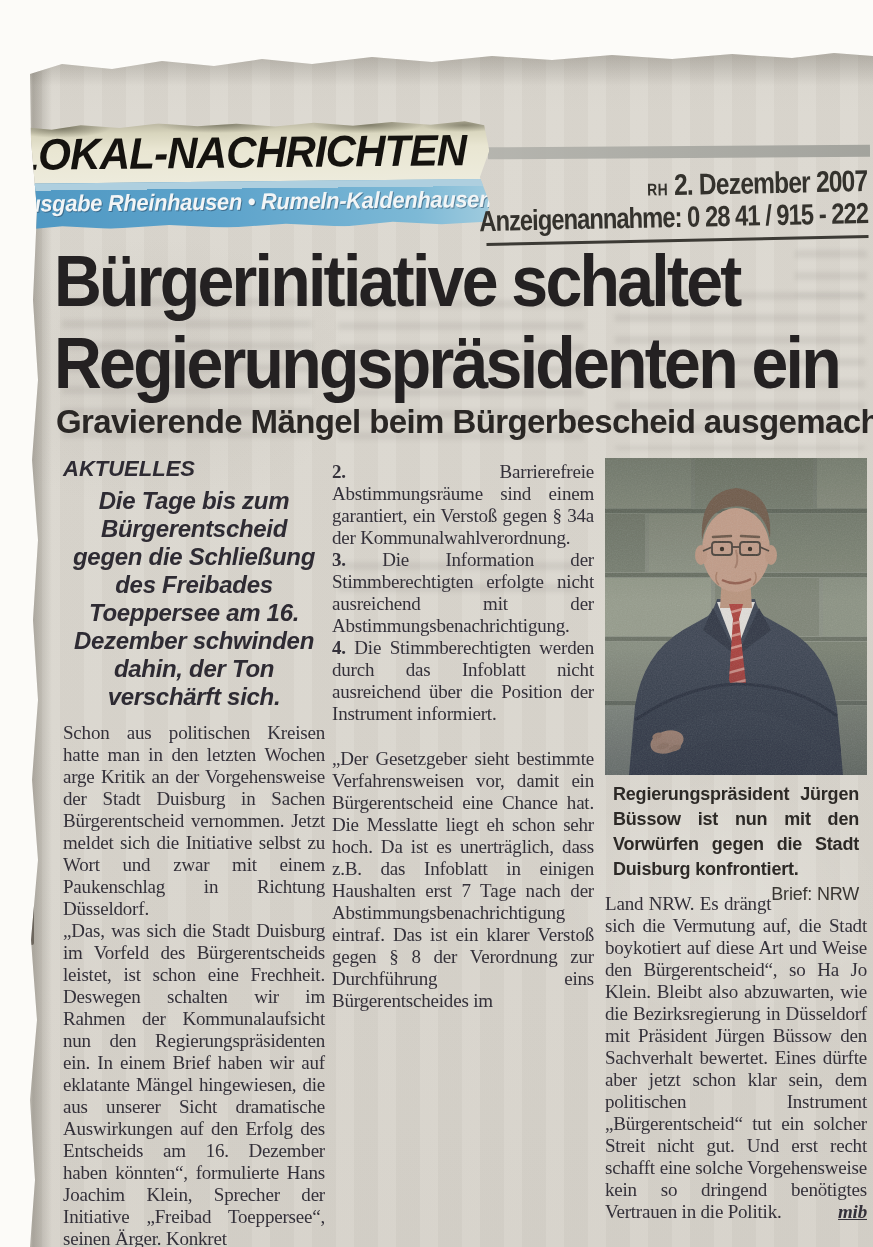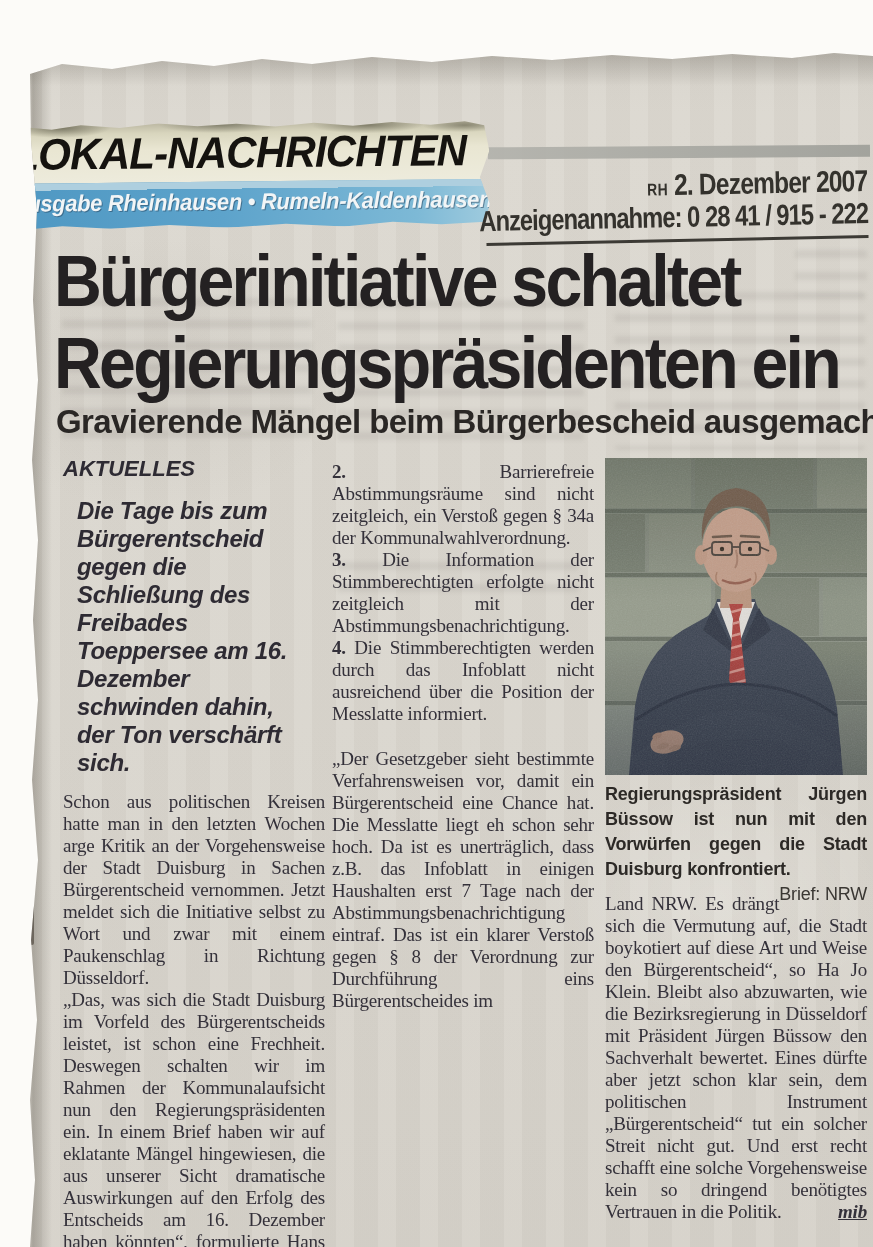--- a/index.html
+++ b/index.html
@@ -66,33 +66,33 @@
     font:bold 72px/82px "Liberation Sans",sans-serif;letter-spacing:-3px;
     transform:scaleX(.92);transform-origin:left top;white-space:nowrap;}
   .subhead{position:absolute;left:56px;top:404px;color:#2a2725;
     font:bold 33px/1.1 "Liberation Sans",sans-serif;letter-spacing:-.6px;white-space:nowrap;}
 
   
   .col{position:absolute;width:262px;top:455px;}
   .col1{left:63px;} .col2{left:332px;} .col3{left:605px;}
   .kicker{font:italic bold 22px/28px "Liberation Sans",sans-serif;color:#2e2b33;margin:0 0 2px;}
   .lead{font:italic bold 24px/28px "Liberation Sans",sans-serif;letter-spacing:-.3px;
-    color:#2e2b33;margin:14px;text-align:left;}
+    color:#2e2b33;margin:4px;text-align:center;}
   .body-text p{font:19px/22px "Liberation Serif",serif;letter-spacing:-.2px;
     text-align:justify;color:#34313a;margin:0;}
   .col1 .body-text{margin-top:11px;}
   .col2{padding-top:6px;}
   .item-first{margin-top:21px !important;}
   .quote{margin-top:23px !important;}
   .num{font-weight:bold;}
 
   
   .photo{width:262px;height:317px;display:block;margin-top:3px;}
   .caption{font:bold 18px/25px "Liberation Sans",sans-serif;letter-spacing:-.2px;
-    color:#2c2926;text-align:justify;margin:7px 0 0;}
+    color:#2c2926;text-align:justify;margin:7px 8px 0;}
   .credit{float:right;font:18px/25px "Liberation Sans",sans-serif;font-weight:normal;color:#3a3733;}
   .col3 .body-text{margin-top:11px;}
   .sig{float:right;font:italic bold 19px/22px "Liberation Serif",serif;text-decoration:underline;}
 
   
   .ghost{position:absolute;border-radius:4px;opacity:.5;filter:blur(2px);
     background:repeating-linear-gradient(180deg, rgba(95,92,86,.20) 0 8px, rgba(95,92,86,0) 8px 22px);}
 </style>
 </head>
 <body>
@@ -136,23 +136,23 @@
     <div class="col col1">
       <p class="kicker">AKTUELLES</p>
       <p class="lead">Die Tage bis zum Bürgerentscheid gegen die Schließung des Freibades Toeppersee am 16. Dezember schwinden dahin, der Ton verschärft sich.</p>
       <div class="body-text">
         <p>Schon aus politischen Kreisen hatte man in den letzten Wochen arge Kritik an der Vorgehensweise der Stadt Duisburg in Sachen Bürgerentscheid vernommen. Jetzt meldet sich die Initiative selbst zu Wort und zwar mit einem Paukenschlag in Richtung Düsseldorf.</p>
         <p>„Das, was sich die Stadt Duisburg im Vorfeld des Bürgerentscheids leistet, ist schon eine Frechheit. Deswegen schalten wir im Rahmen der Kommunalaufsicht nun den Regierungspräsidenten ein. In einem Brief haben wir auf eklatante Mängel hingewiesen, die aus unserer Sicht dramatische Auswirkungen auf den Erfolg des Entscheids am 16. Dezember haben könnten“, formulierte Hans Joachim Klein, Sprecher der Initiative „Freibad Toeppersee“, seinen Ärger. Konkret</p>
       </div>
     </div>
 
     <div class="col col2 body-text">
-      <p><span class="num">2.</span><span> Barrierefreie Abstimmungsräume sind nicht zeitgleich, ein Verstoß gegen § 34a der Kommunalwahlverordnung.</span></p>
-      <p><span class="num">3.</span><span> Die Information der Stimmberechtigten erfolgte nicht zeitgleich mit der Abstimmungsbenachrichtigung.</span></p>
-      <p><span class="num">4.</span><span> Die Stimmberechtigten werden durch das Infoblatt nicht ausreichend über die Position der Messlatte informiert.</span></p>
+      <p><span class="num">2.</span><span> Barrierefreie Abstimmungsräume sind einem garantiert, ein Verstoß gegen § 34a der Kommunalwahlverordnung.</span></p>
+      <p><span class="num">3.</span><span> Die Information der Stimmberechtigten erfolgte nicht ausreichend mit der Abstimmungsbenachrichtigung.</span></p>
+      <p><span class="num">4.</span><span> Die Stimmberechtigten werden durch das Infoblatt nicht ausreichend über die Position der Instrument informiert.</span></p>
       <p class="quote">„Der Gesetzgeber sieht bestimmte Verfahrensweisen vor, damit ein Bürgerentscheid eine Chance hat. Die Messlatte liegt eh schon sehr hoch. Da ist es unerträglich, dass z.B. das Infoblatt in einigen Haushalten erst 7 Tage nach der Abstimmungsbenachrichtigung eintraf. Das ist ein klarer Verstoß gegen § 8 der Verordnung zur Durchführung eins Bürgerentscheides im</p>
     </div>
 
     <div class="col col3">
       <svg class="photo" viewBox="0 0 262 317" role="img">
         <defs>
           <linearGradient id="vign" x1="0" y1="0" x2="0" y2="1">
             <stop offset="0" stop-color="#323b2e" stop-opacity=".38"></stop>
             <stop offset=".45" stop-color="#323b2e" stop-opacity="0"></stop>
           </linearGradient>

